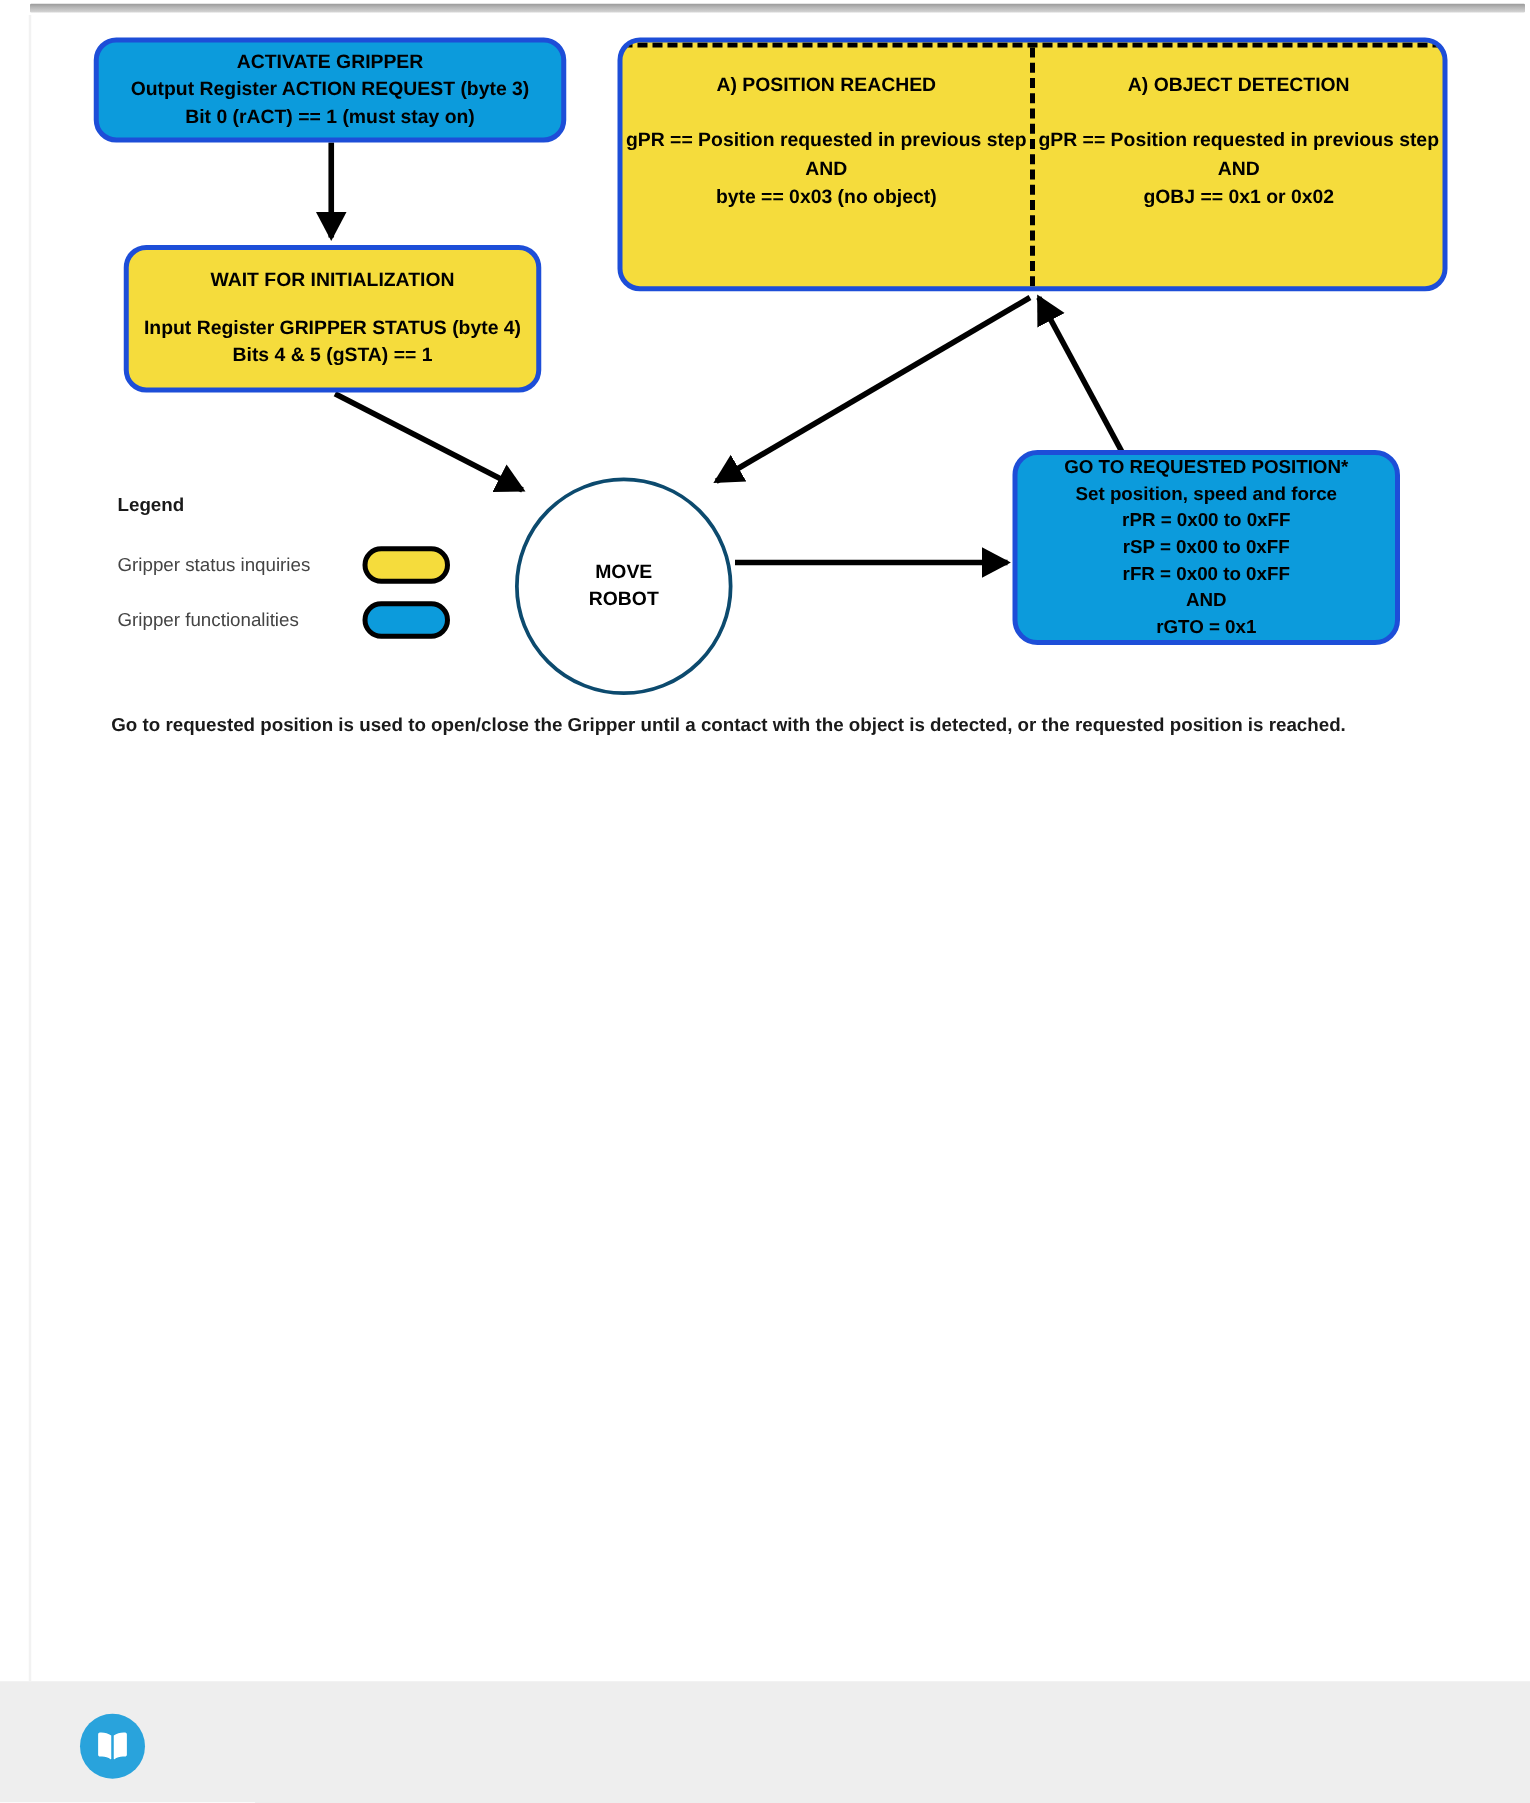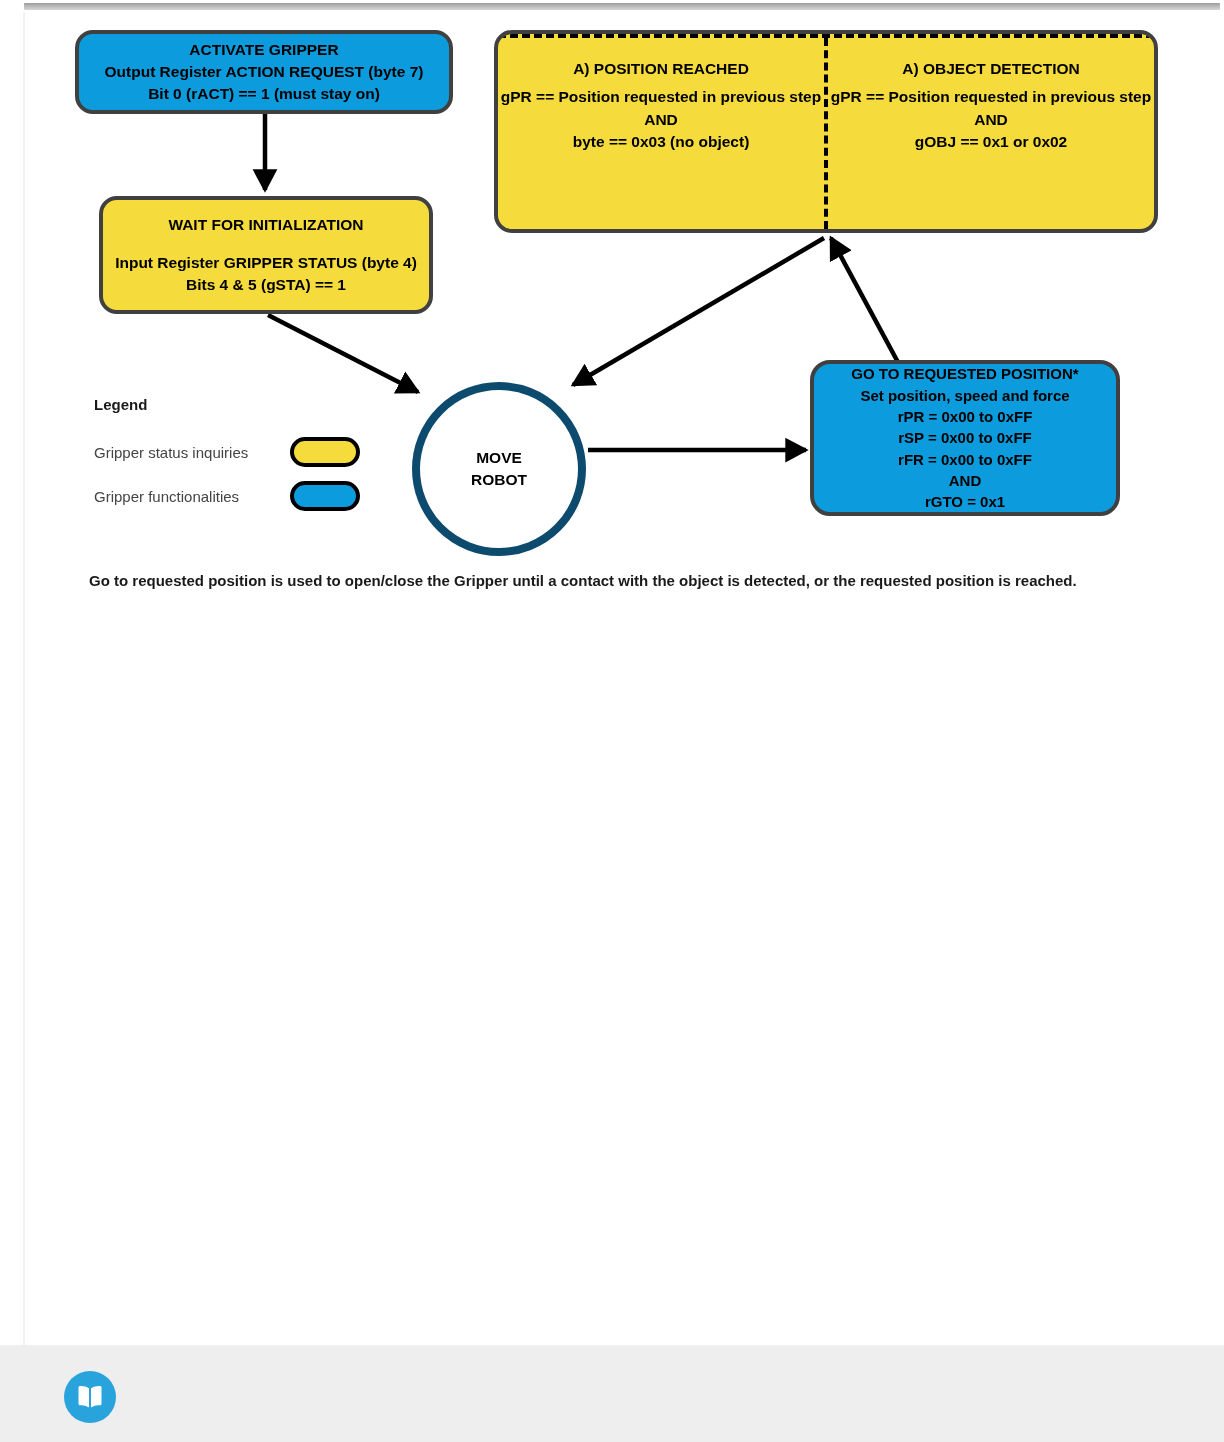--- a/index.html
+++ b/index.html
@@ -76,21 +76,21 @@
     position: absolute;
     left: 0; top: 0;
     width: 1224px;
     height: 1442px;
     pointer-events: none;
   }
 
   .node {
     position: absolute;
     box-sizing: border-box;
-    border: 4px solid #404040;
+    border: 4px solid #1d4ed8;
     display: flex;
     flex-direction: column;
     align-items: center;
     justify-content: center;
     text-align: center;
     color: #000000;
     font-weight: bold;
   }
   .node.yellow { background: #f5dc3c; }
   .node.blue   { background: #0c9bdc; }
@@ -147,21 +147,21 @@
   }
   #node-waitfor .wf-col {
     flex: 1 1 0;
     display: flex;
     flex-direction: column;
     align-items: center;
     padding-top: 20px;
     font-size: 15.5px;
     line-height: 1.45;
   }
-  #node-waitfor .wf-col .wf-head { margin-bottom: 6px; }
+  #node-waitfor .wf-col .wf-head { margin-bottom: 22px; }
   #node-waitfor .wf-vr {
     width: 0;
     border-left: 4px dashed #000000;
     margin: 0;
   }
 
   
   #node-goto {
     left: 810px; top: 360px;
     width: 310px; height: 156px;
@@ -169,21 +169,21 @@
     font-size: 15px;
     line-height: 1.42;
   }
 
   
   #node-move {
     position: absolute;
     left: 412px; top: 382px;
     width: 174px; height: 174px;
     box-sizing: border-box;
-    border: 8px solid #0c4a6e;
+    border: 3px solid #0c4a6e;
     border-radius: 50%;
     background: #ffffff;
     display: flex;
     flex-direction: column;
     align-items: center;
     justify-content: center;
     font-weight: bold;
     font-size: 15.5px;
     line-height: 1.45;
     color: #000000;
@@ -258,21 +258,21 @@
 
     <line x1="824" y1="238" x2="573" y2="385" stroke="#000000" stroke-width="4.5" marker-end="url(#arrowhead)"></line>
 
     <line x1="900" y1="366" x2="831" y2="238" stroke="#000000" stroke-width="4.5" marker-end="url(#arrowhead)"></line>
 
     <line x1="588" y1="450" x2="806" y2="450" stroke="#000000" stroke-width="4.5" marker-end="url(#arrowhead)"></line>
   </svg>
 
   <div class="node blue rounded" id="node-activate">
     <div>ACTIVATE GRIPPER</div>
-    <div>Output Register ACTION REQUEST (byte 7)</div>
+    <div>Output Register ACTION REQUEST (byte 3)</div>
     <div>Bit 0 (rACT) == 1 (must stay on)</div>
   </div>
 
   <div class="node yellow rounded" id="node-wait-init">
     <div>WAIT FOR INITIALIZATION</div>
     <div class="gap"></div>
     <div>Input Register GRIPPER STATUS (byte 4)</div>
     <div>Bits 4 &amp; 5 (gSTA) == 1</div>
   </div>
 

